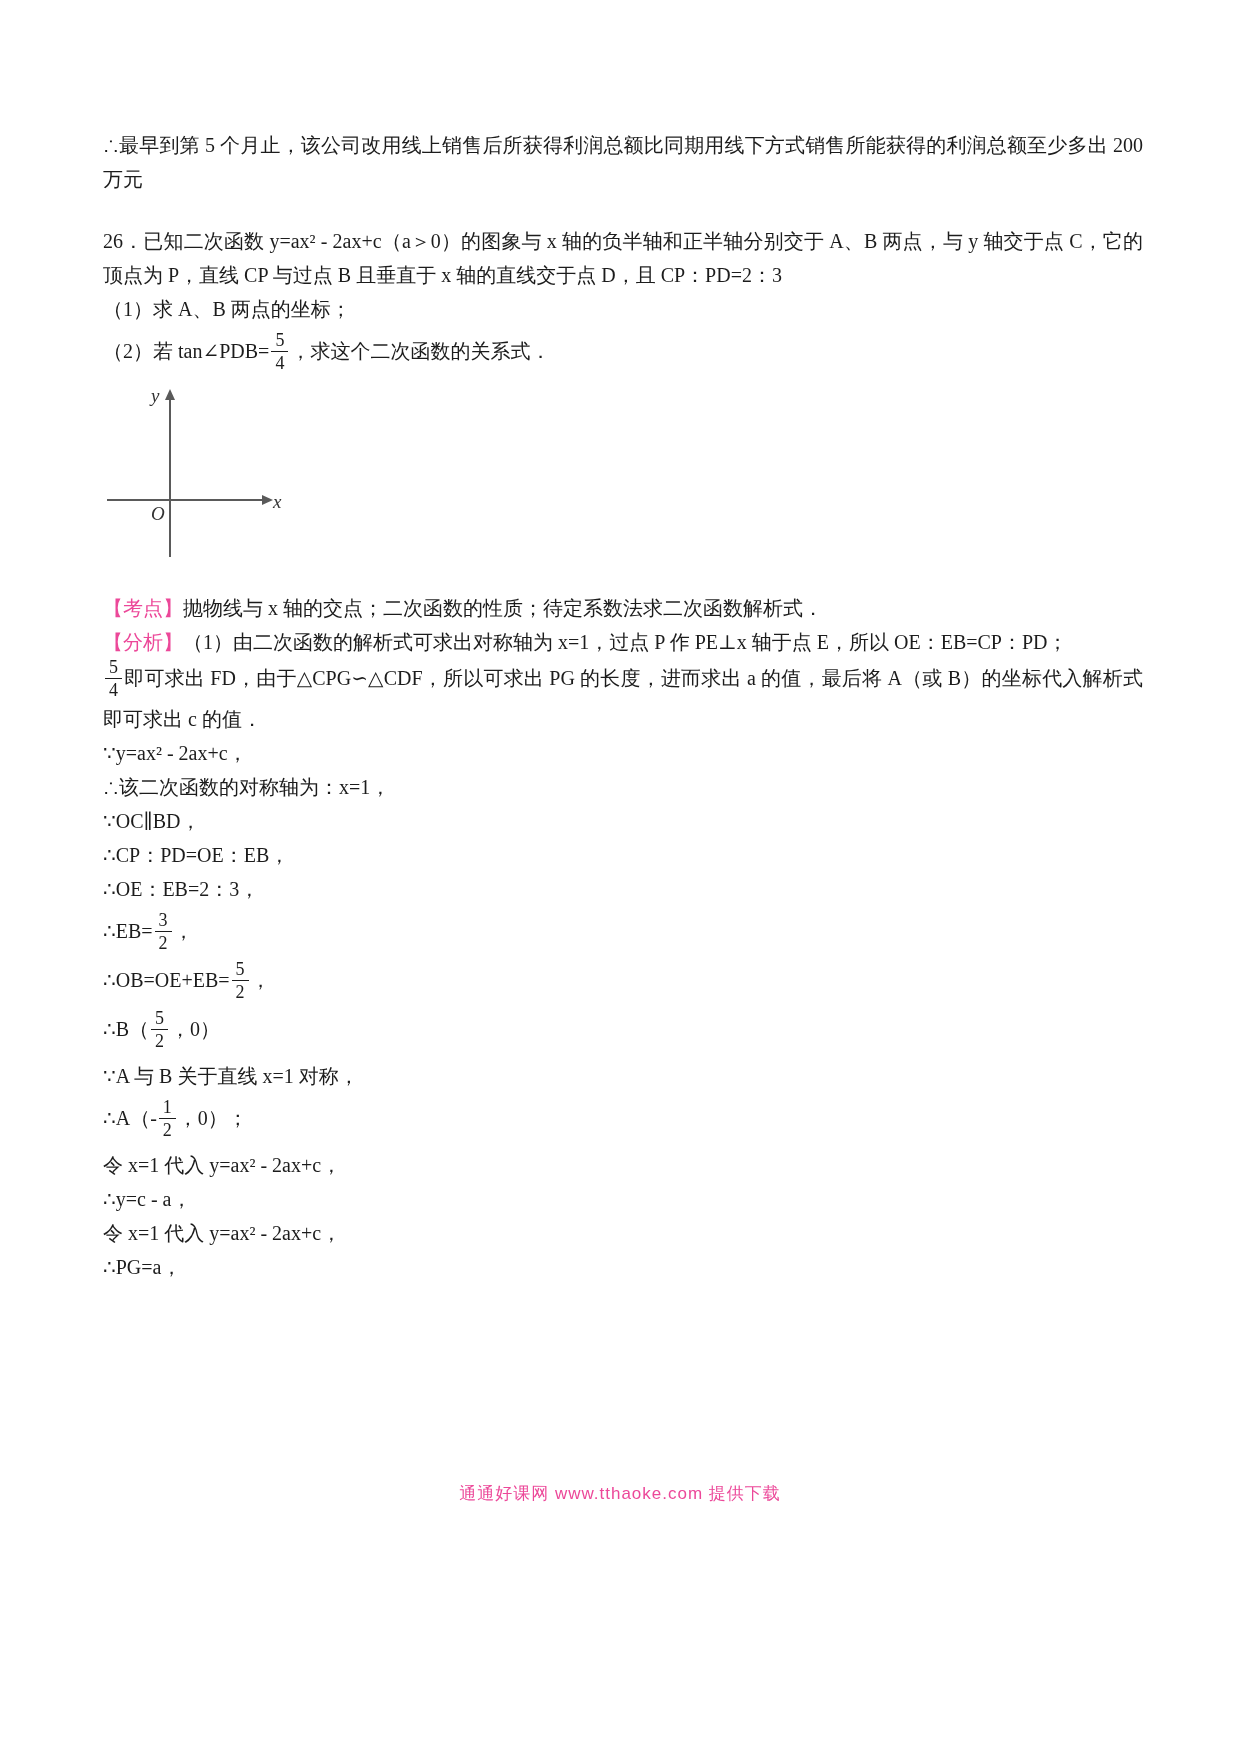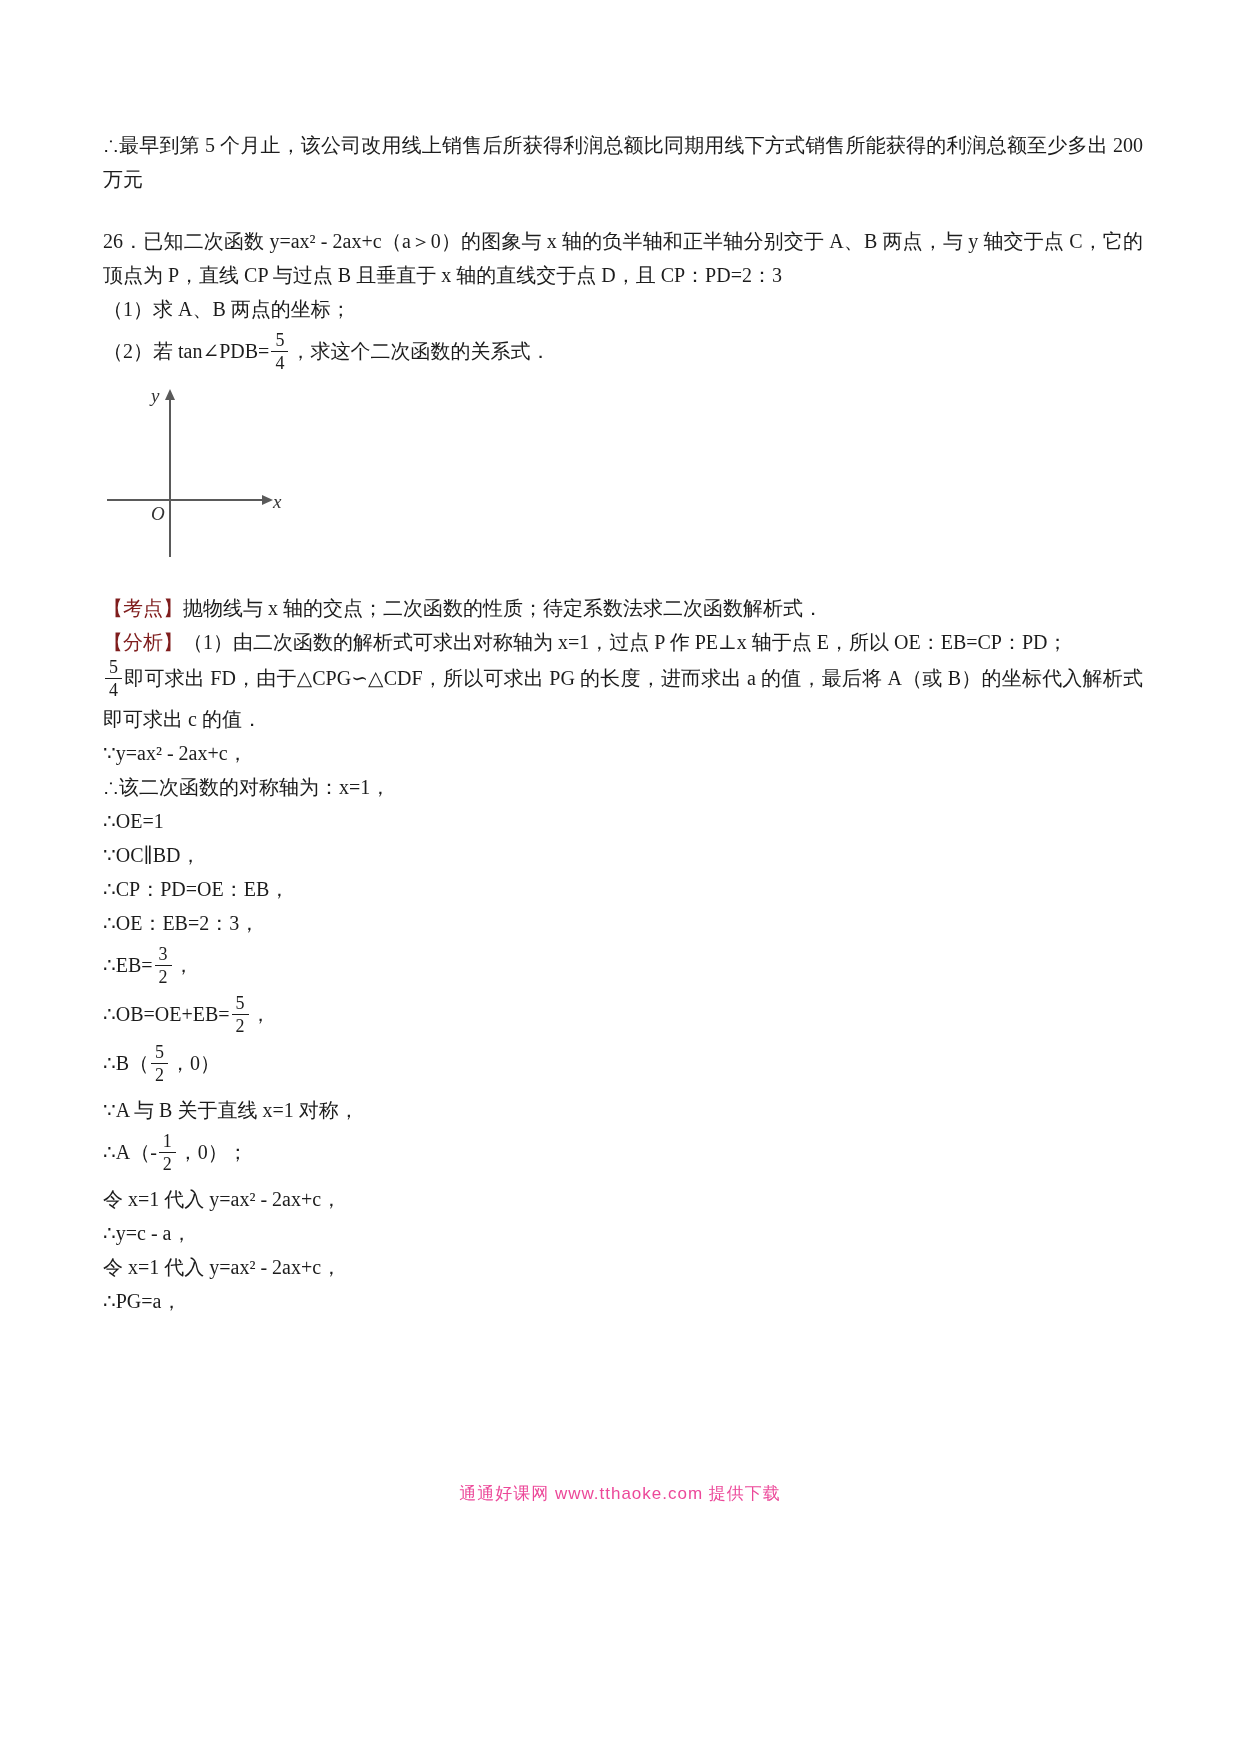--- a/index.html
+++ b/index.html
@@ -15,21 +15,21 @@
   }
   .content {
     position:absolute;
     left:103px; top:128px;
     width:1040px;
   }
   .para { line-height:34px; text-align:justify; }
   .line { line-height:34px; min-height:34px; }
   .gap-after-lg { margin-bottom:28px; }
   .gap-before-lg { margin-top:42px; }
-  .blue { color:#7f1d1d; }
+  .blue { color:#ec4899; }
 
   
   .frac {
     display:inline-block;
     vertical-align:middle;
     text-align:center;
     font-size:18px;
     line-height:20px;
     margin:0 2px;
     transform:translateY(-2px);
@@ -113,21 +113,20 @@
 
     <p class="para"><span class="blue">【考点】</span><span>抛物线与 x 轴的交点；二次函数的性质；待定系数法求二次函数解析式．</span></p>
 
     <p class="para"><span class="blue">【分析】</span><span>（1）由二次函数的解析式可求出对称轴为 x=1，过点 P 作 PE⊥x 轴于点 E，所以 OE：EB=CP：PD；</span></p>
 
     <p class="para"><span class="frac"><span class="num">5</span><span class="den">4</span></span><span>即可求出 FD，由于△CPG∽△CDF，所以可求出 PG 的长度，进而求出 a 的值，最后将 A（或 B）的坐标代入解析式即可求出 c 的值．</span></p>
 
 
     <div class="line"><span>∵y=ax² - 2ax+c，</span></div>
     <div class="line"><span>∴该二次函数的对称轴为：x=1，</span></div>
-    <div class="line"><span>∴OE=1</span></div>
     <div class="line"><span>∵OC∥BD，</span></div>
     <div class="line"><span>∴CP：PD=OE：EB，</span></div>
     <div class="line"><span>∴OE：EB=2：3，</span></div>
 
     <div class="line frac-line"><span>∴EB=</span><span class="frac"><span class="num">3</span><span class="den">2</span></span><span>，</span></div>
 
     <div class="line frac-line"><span>∴OB=OE+EB=</span><span class="frac"><span class="num">5</span><span class="den">2</span></span><span>，</span></div>
 
     <div class="line frac-line"><span>∴B（</span><span class="frac"><span class="num">5</span><span class="den">2</span></span><span>，0）</span></div>
 

